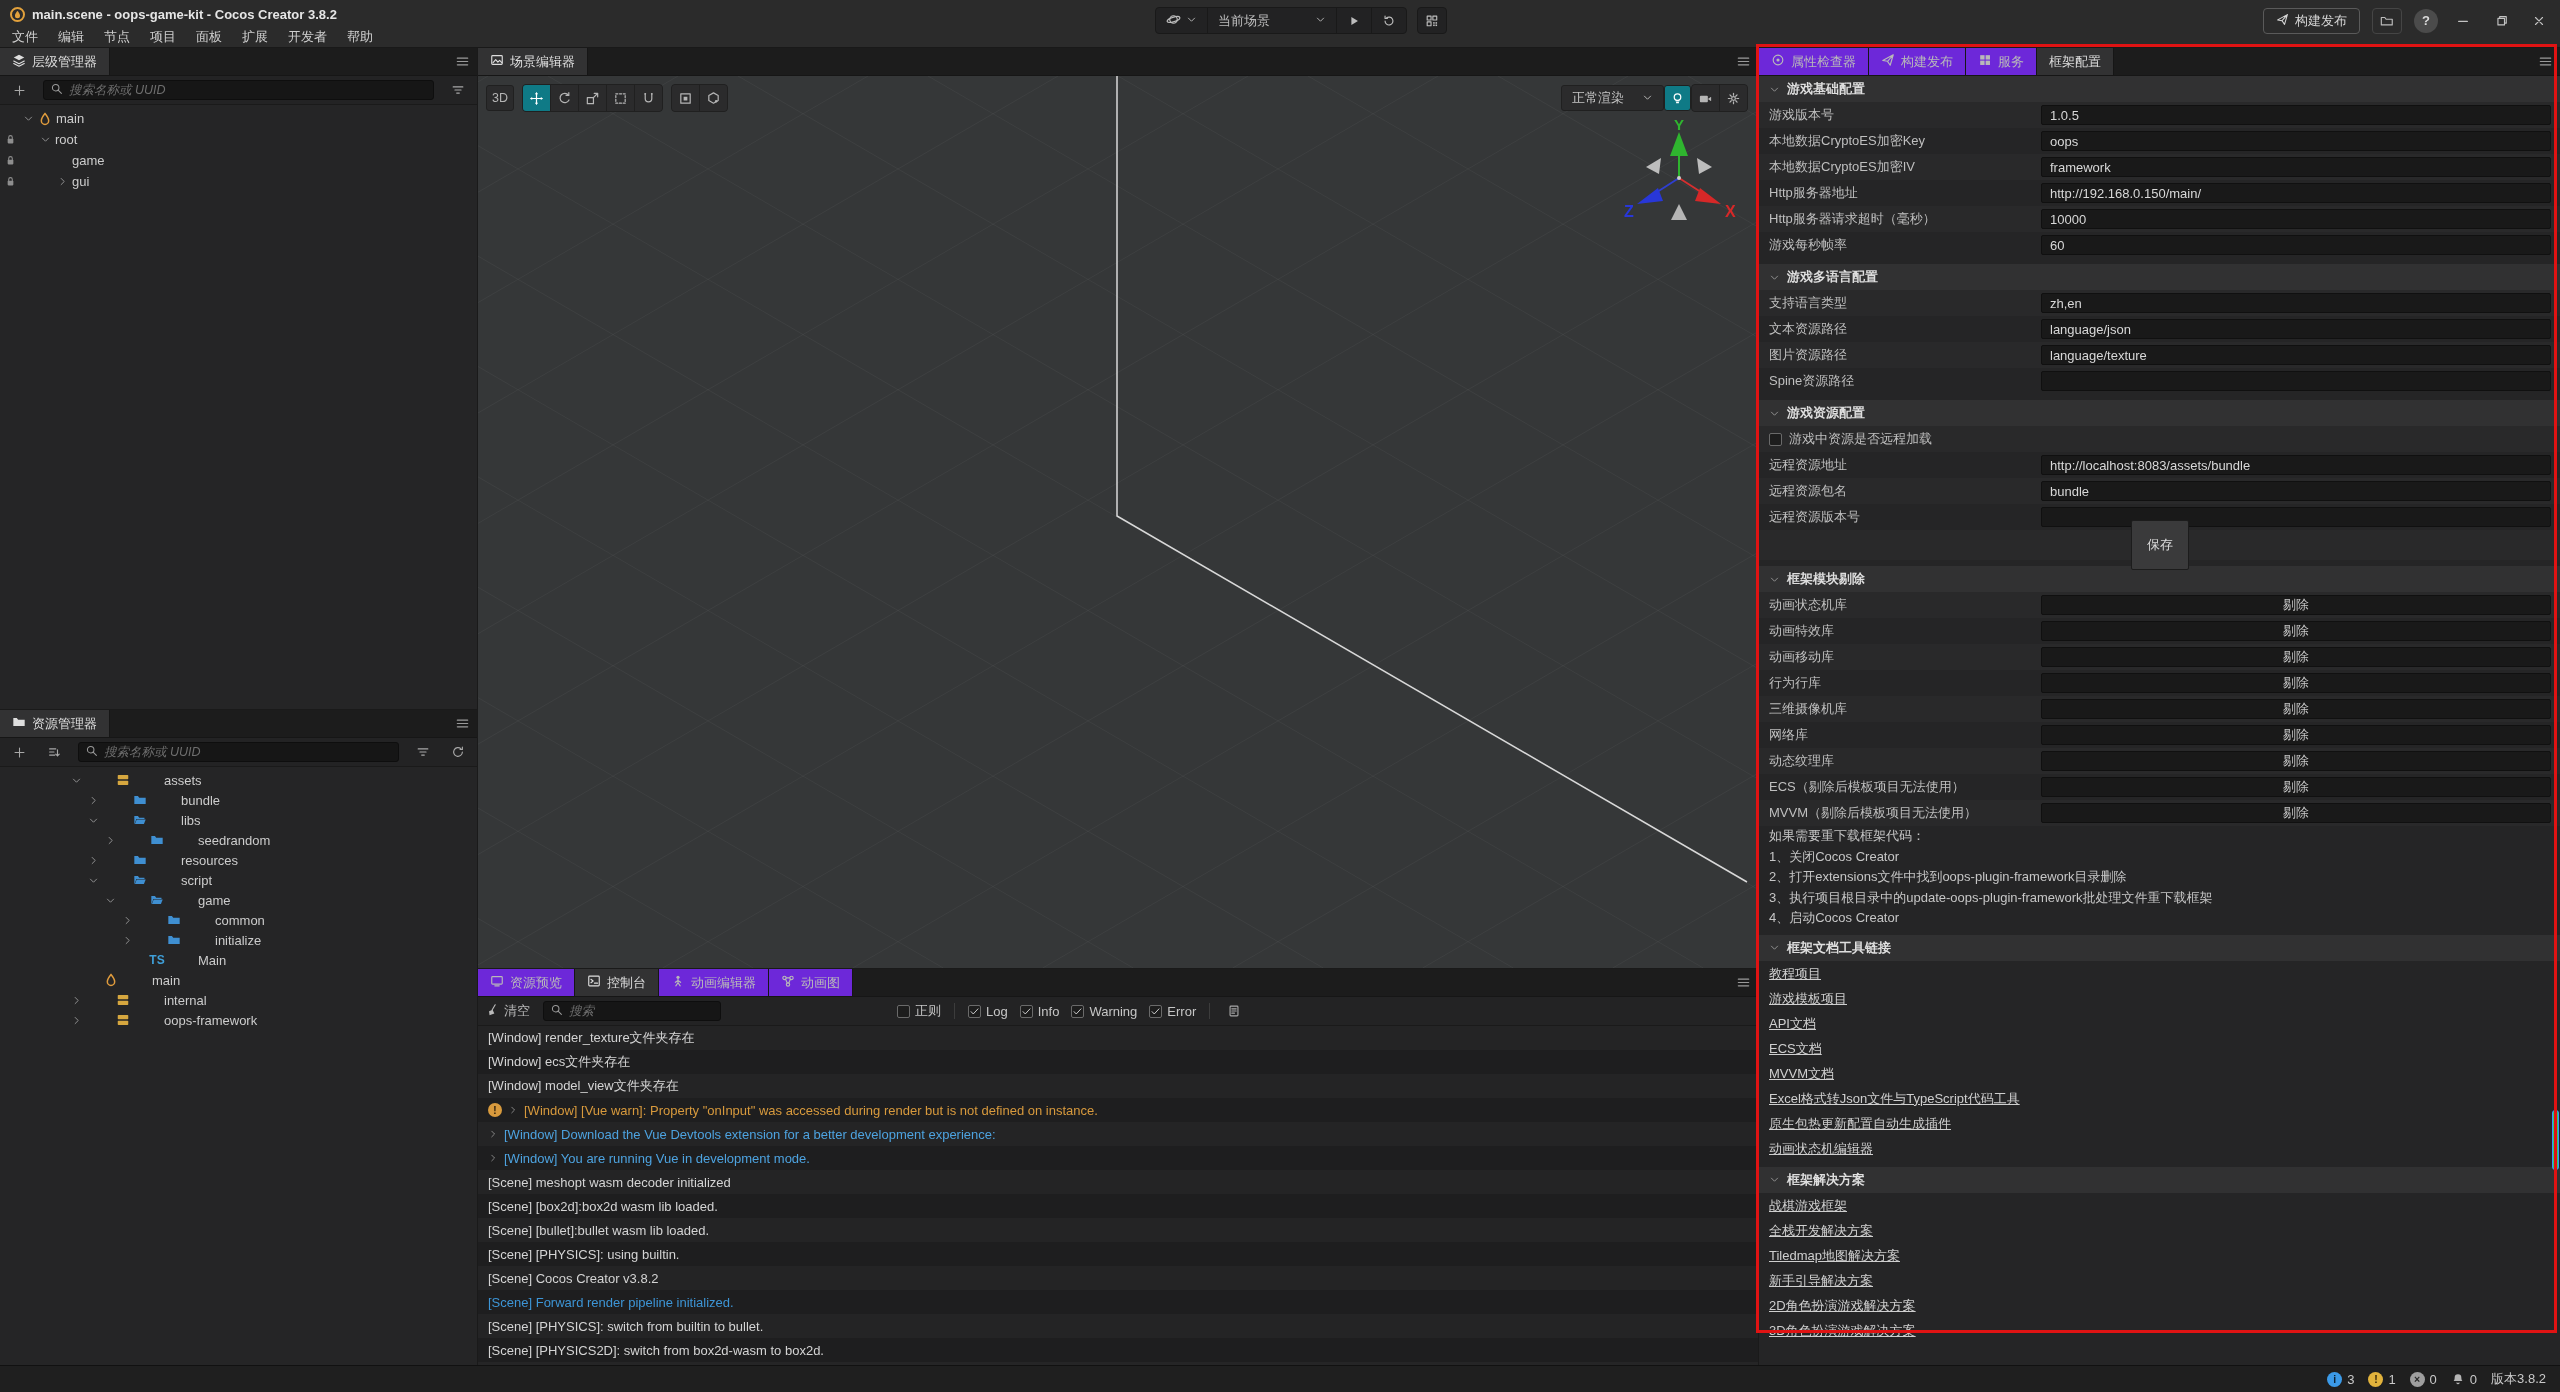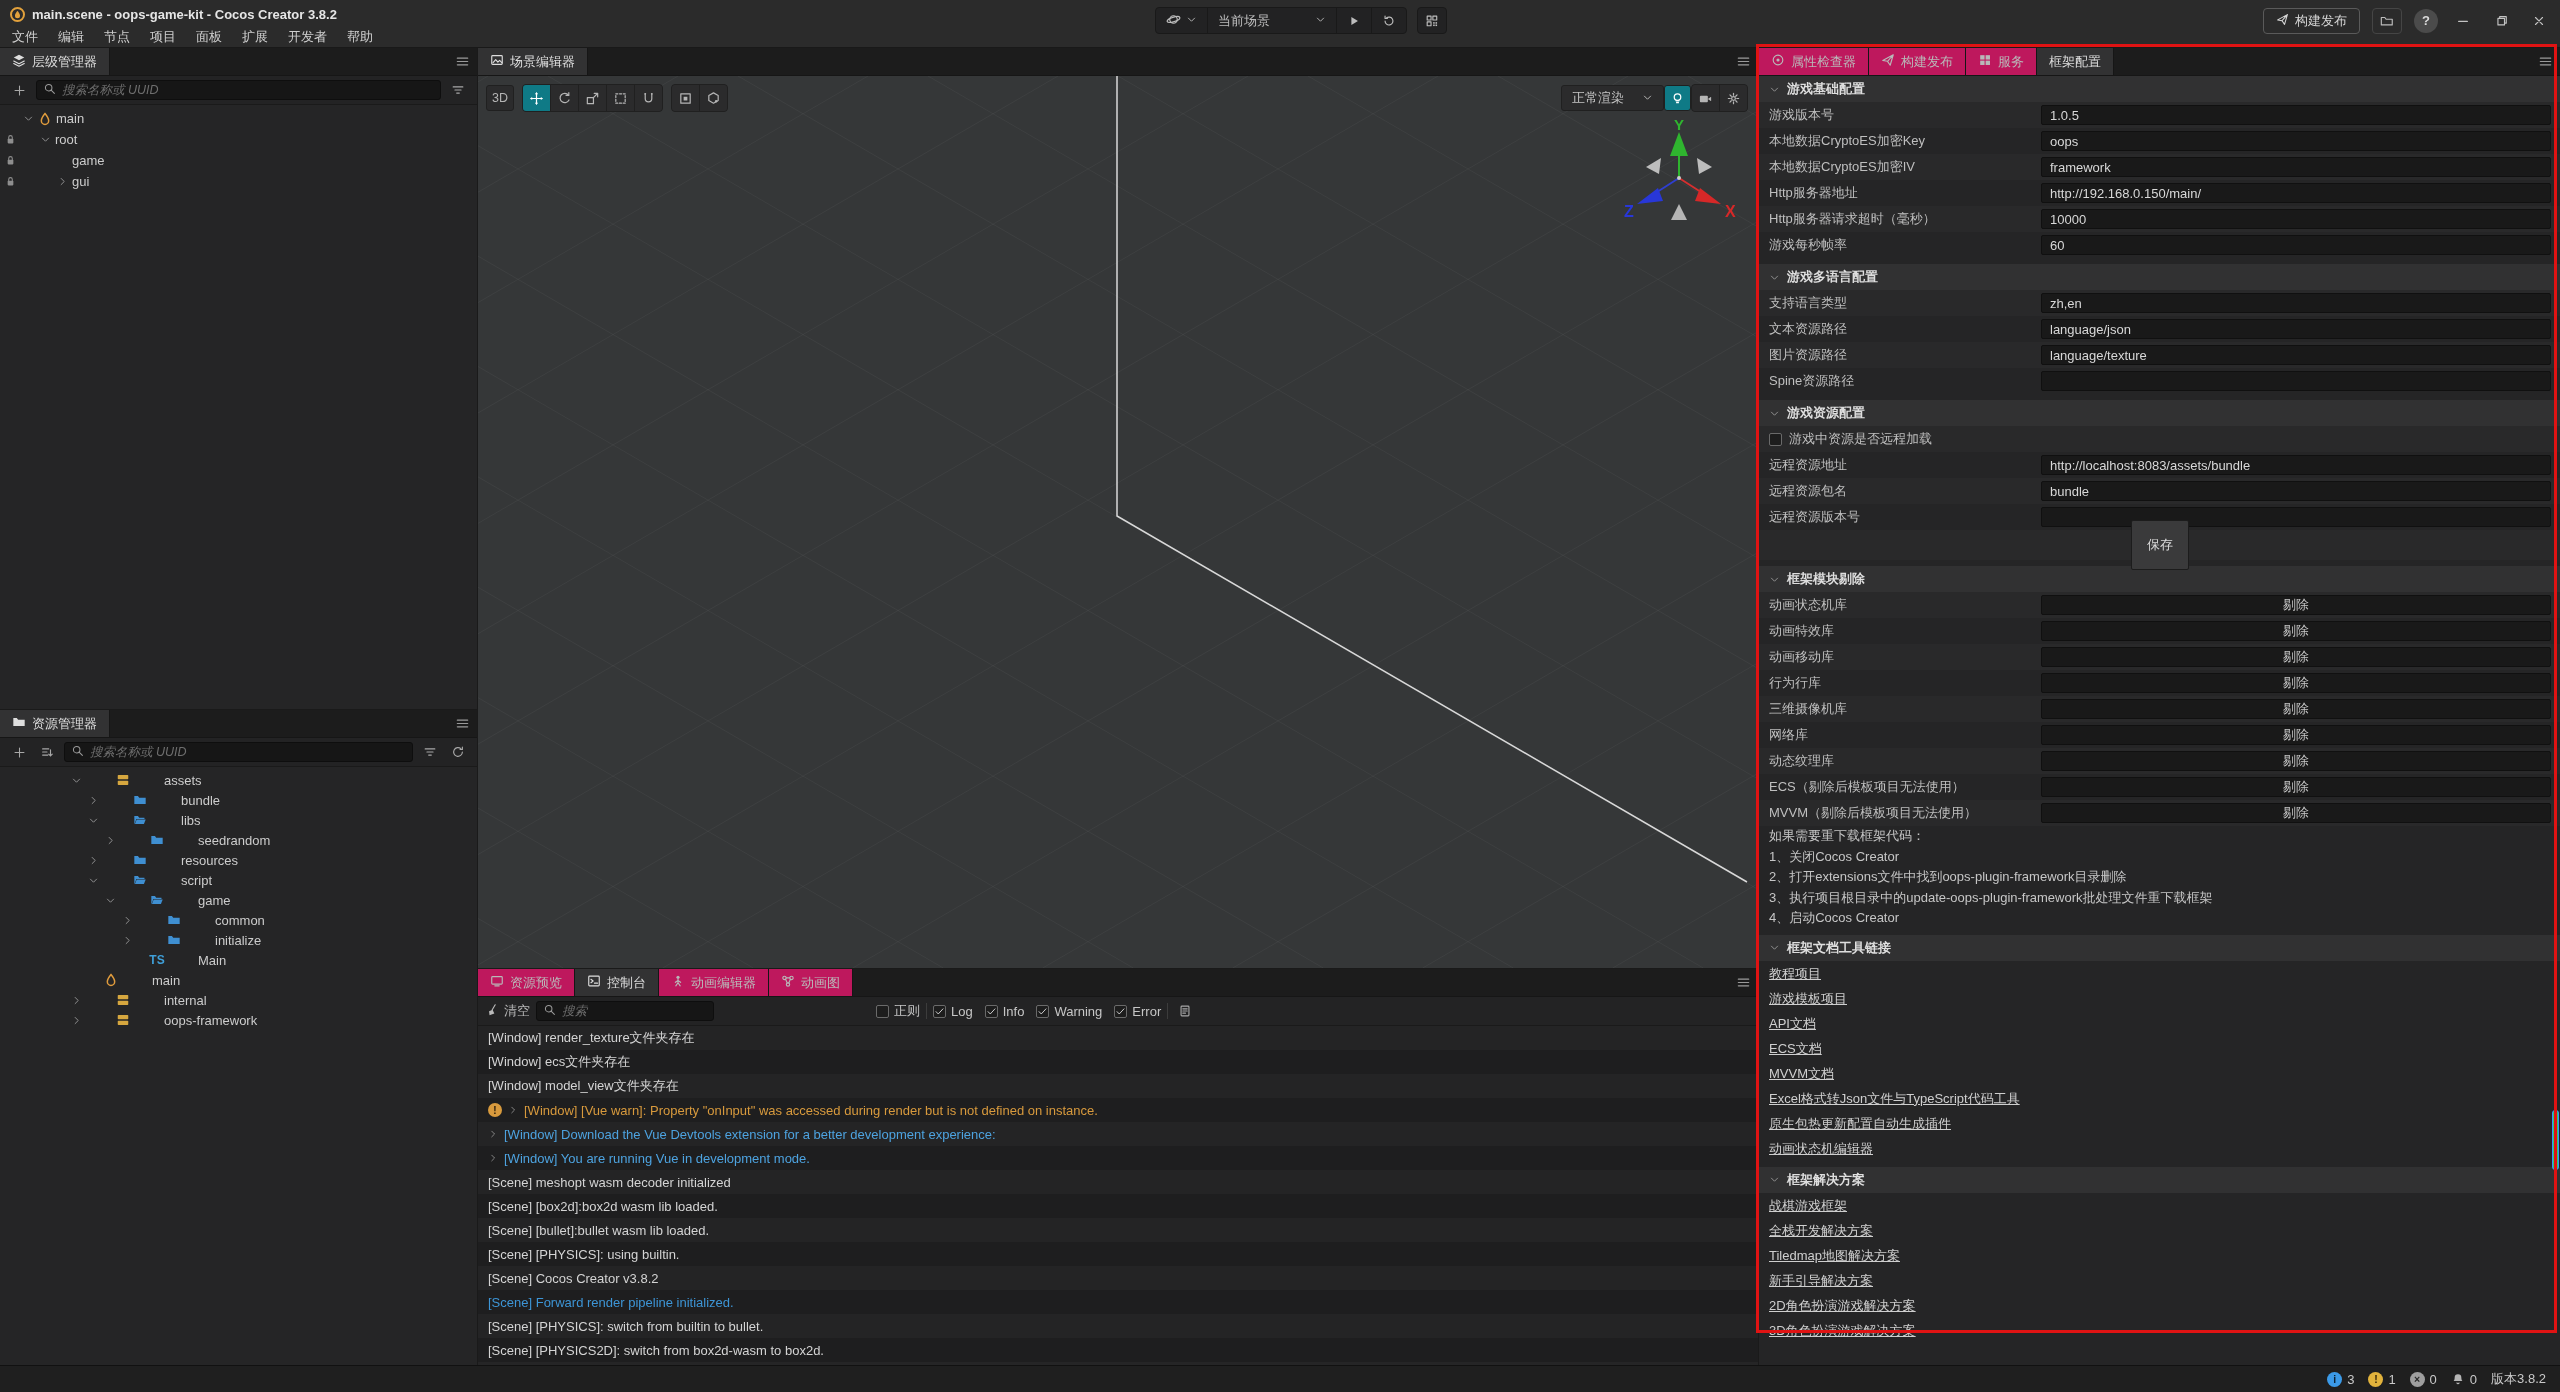--- a/index.html
+++ b/index.html
@@ -28,26 +28,26 @@
 
   
   .panel { position:absolute; background:#252526; display:flex; flex-direction:column; overflow:hidden; }
   #hierarchy { left:0; top:48px; width:477px; height:661px; }
   #assets    { left:0; top:710px; width:477px; height:655px; }
   #scene     { left:478px; top:48px; width:1280px; height:920px; }
   #console   { left:478px; top:969px; width:1280px; height:396px; }
   #inspector { left:1759px; top:48px; width:801px; height:1317px; }
 
   .ptabs { height:28px; flex:none; background:#1c1c1c; display:flex; align-items:stretch; border-bottom:1px solid #161616; }
-  .ptab { display:flex; align-items:center; gap:6px; padding:0 12px; color:#b9b9b9; background:#be185d; border-right:1px solid #161616; }
+  .ptab { display:flex; align-items:center; gap:6px; padding:0 12px; color:#b9b9b9; background:#6d28d9; border-right:1px solid #161616; }
   .ptab.active { background:#323233; color:#dedede; }
   .ptabs .spacer { flex:1; }
   .pmenu { width:30px; display:flex; align-items:center; justify-content:center; color:#9a9a9a; }
 
-  .ptoolbar { height:29px; flex:none; background:#232324; display:flex; align-items:center; gap:6px; padding:0 8px; border-bottom:1px solid #1a1a1a; }
+  .ptoolbar { height:29px; flex:none; background:#232324; display:flex; align-items:center; gap:13px; padding:0 8px; border-bottom:1px solid #1a1a1a; }
   .tool-ic { width:22px; height:20px; display:flex; align-items:center; justify-content:center; color:#a8a8a8; flex:none; }
   .searchbox { flex:1; height:20px; background:#161616; border:1px solid #0e0e0e; border-radius:3px; display:flex; align-items:center; gap:6px; padding:0 6px; color:#9a9a9a; }
   .searchbox input { flex:1; background:transparent; border:none; outline:none; color:#cfcfcf; font-size:12.5px; font-family:inherit; }
   .searchbox input::placeholder { color:#6e6e6e; font-style:italic; }
 
   .tree { flex:1; overflow:hidden; padding-top:3px; }
   .tree-row { height:21px; display:flex; align-items:center; color:#cccccc; }
   #assets .tree-row { height:20px;gap:30px; }
   .gutter { width:20px; flex:none; display:flex; align-items:center; justify-content:center; color:#8e8e8e; }
   .indent { flex:none; }

